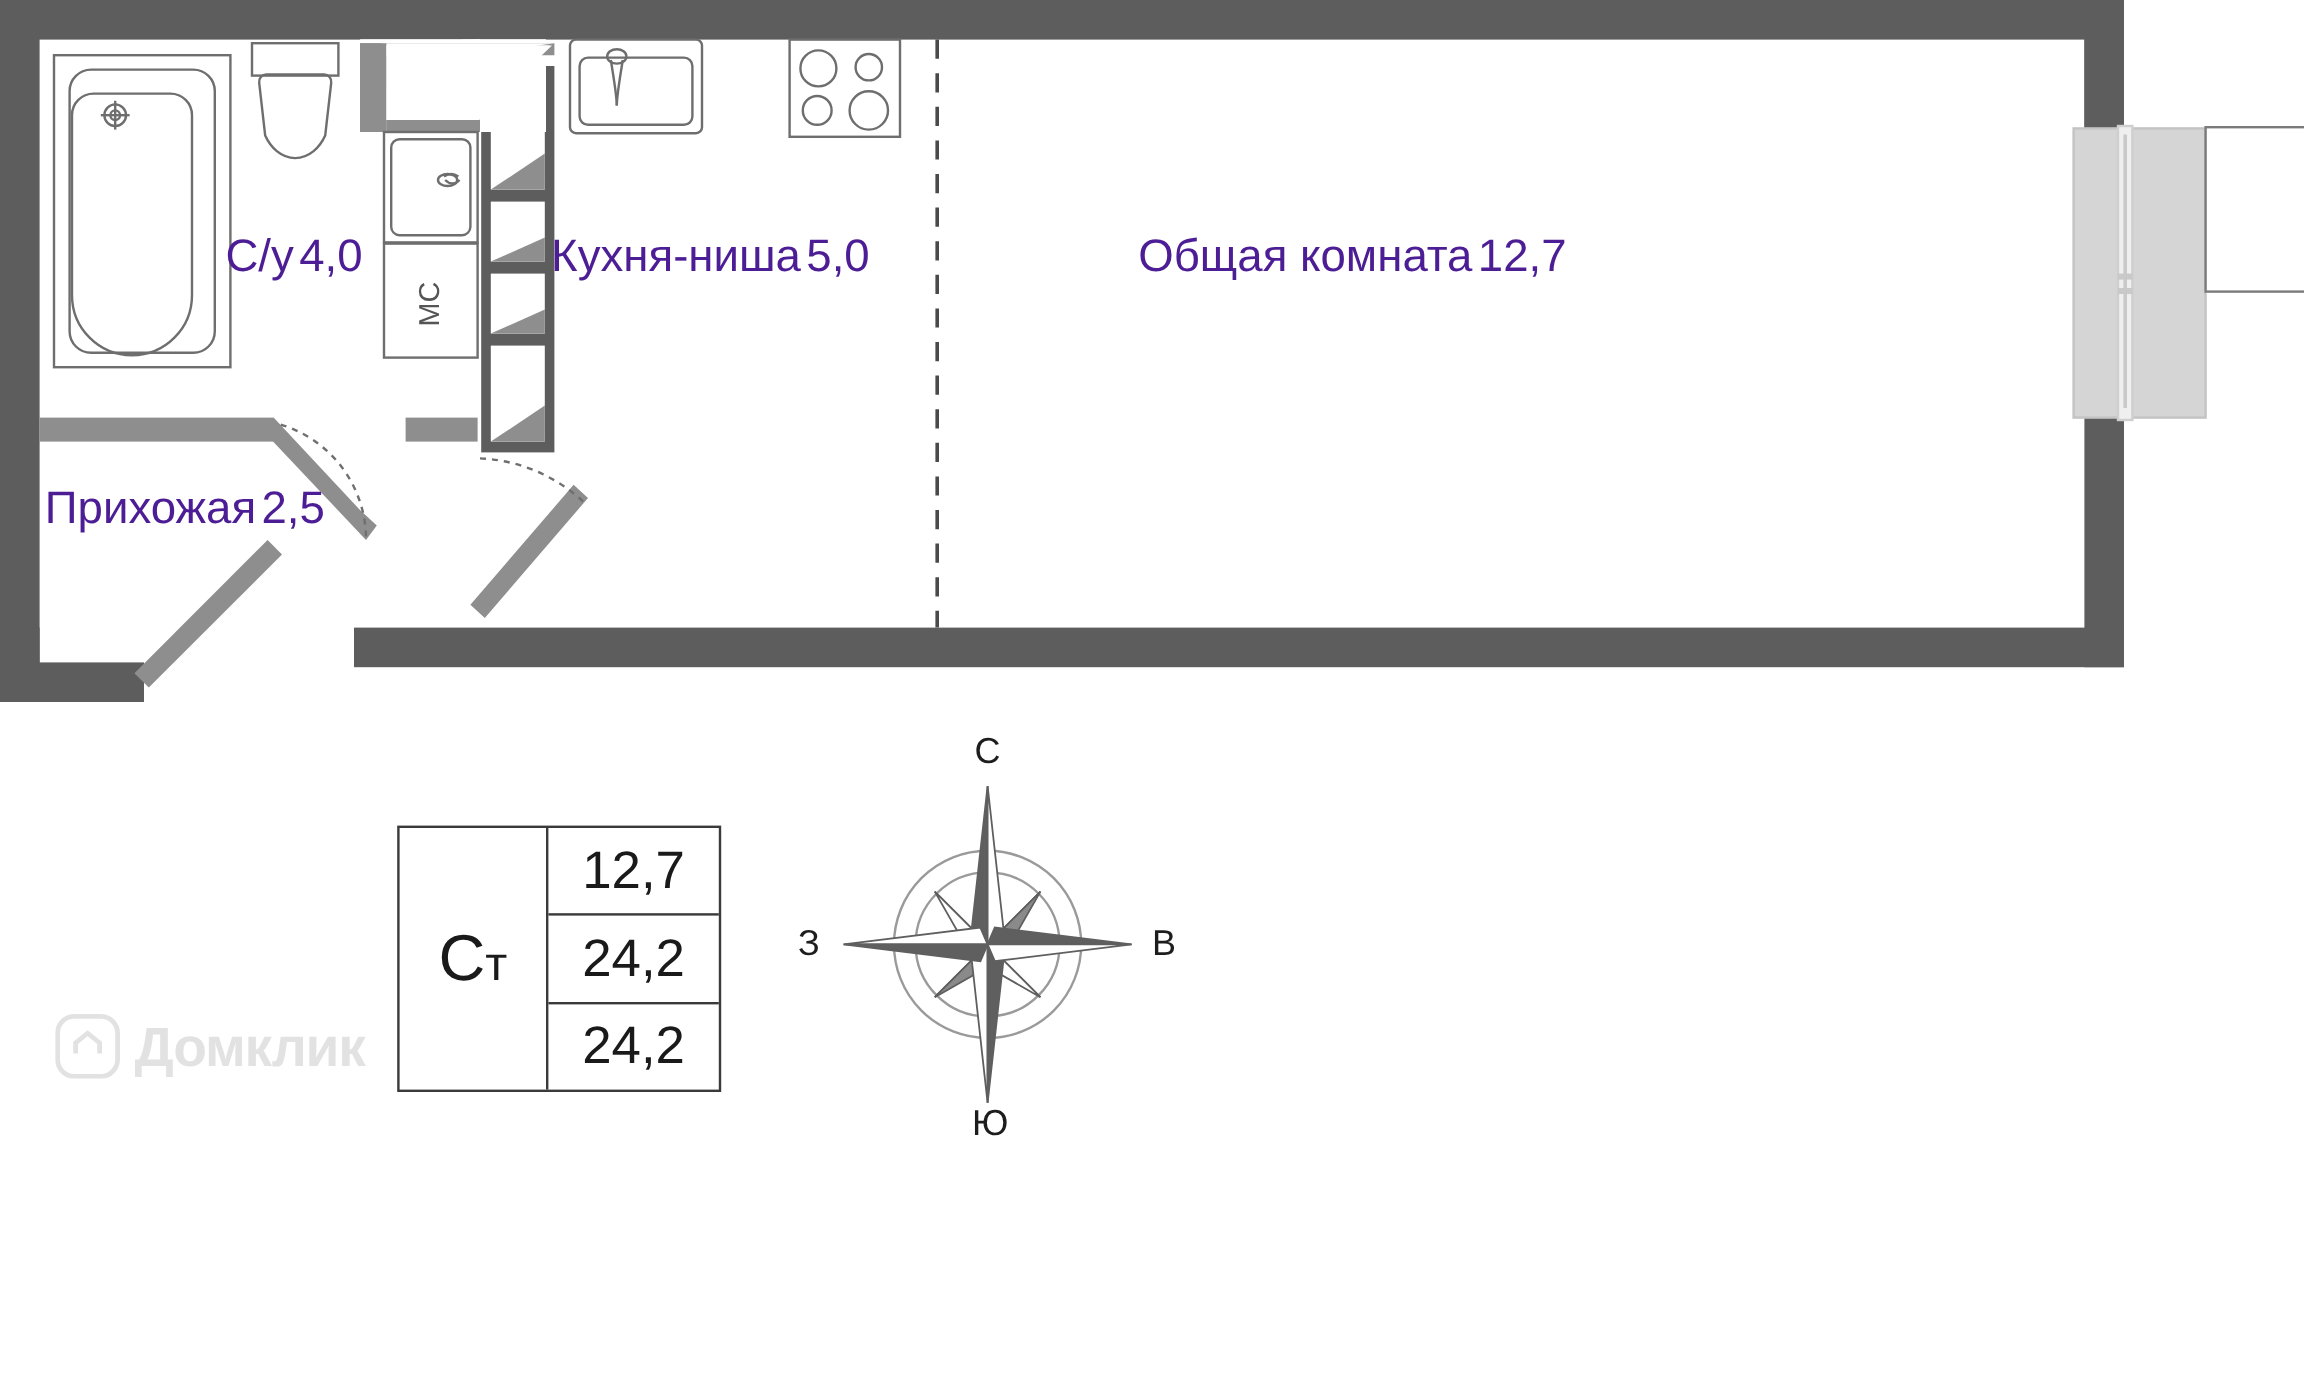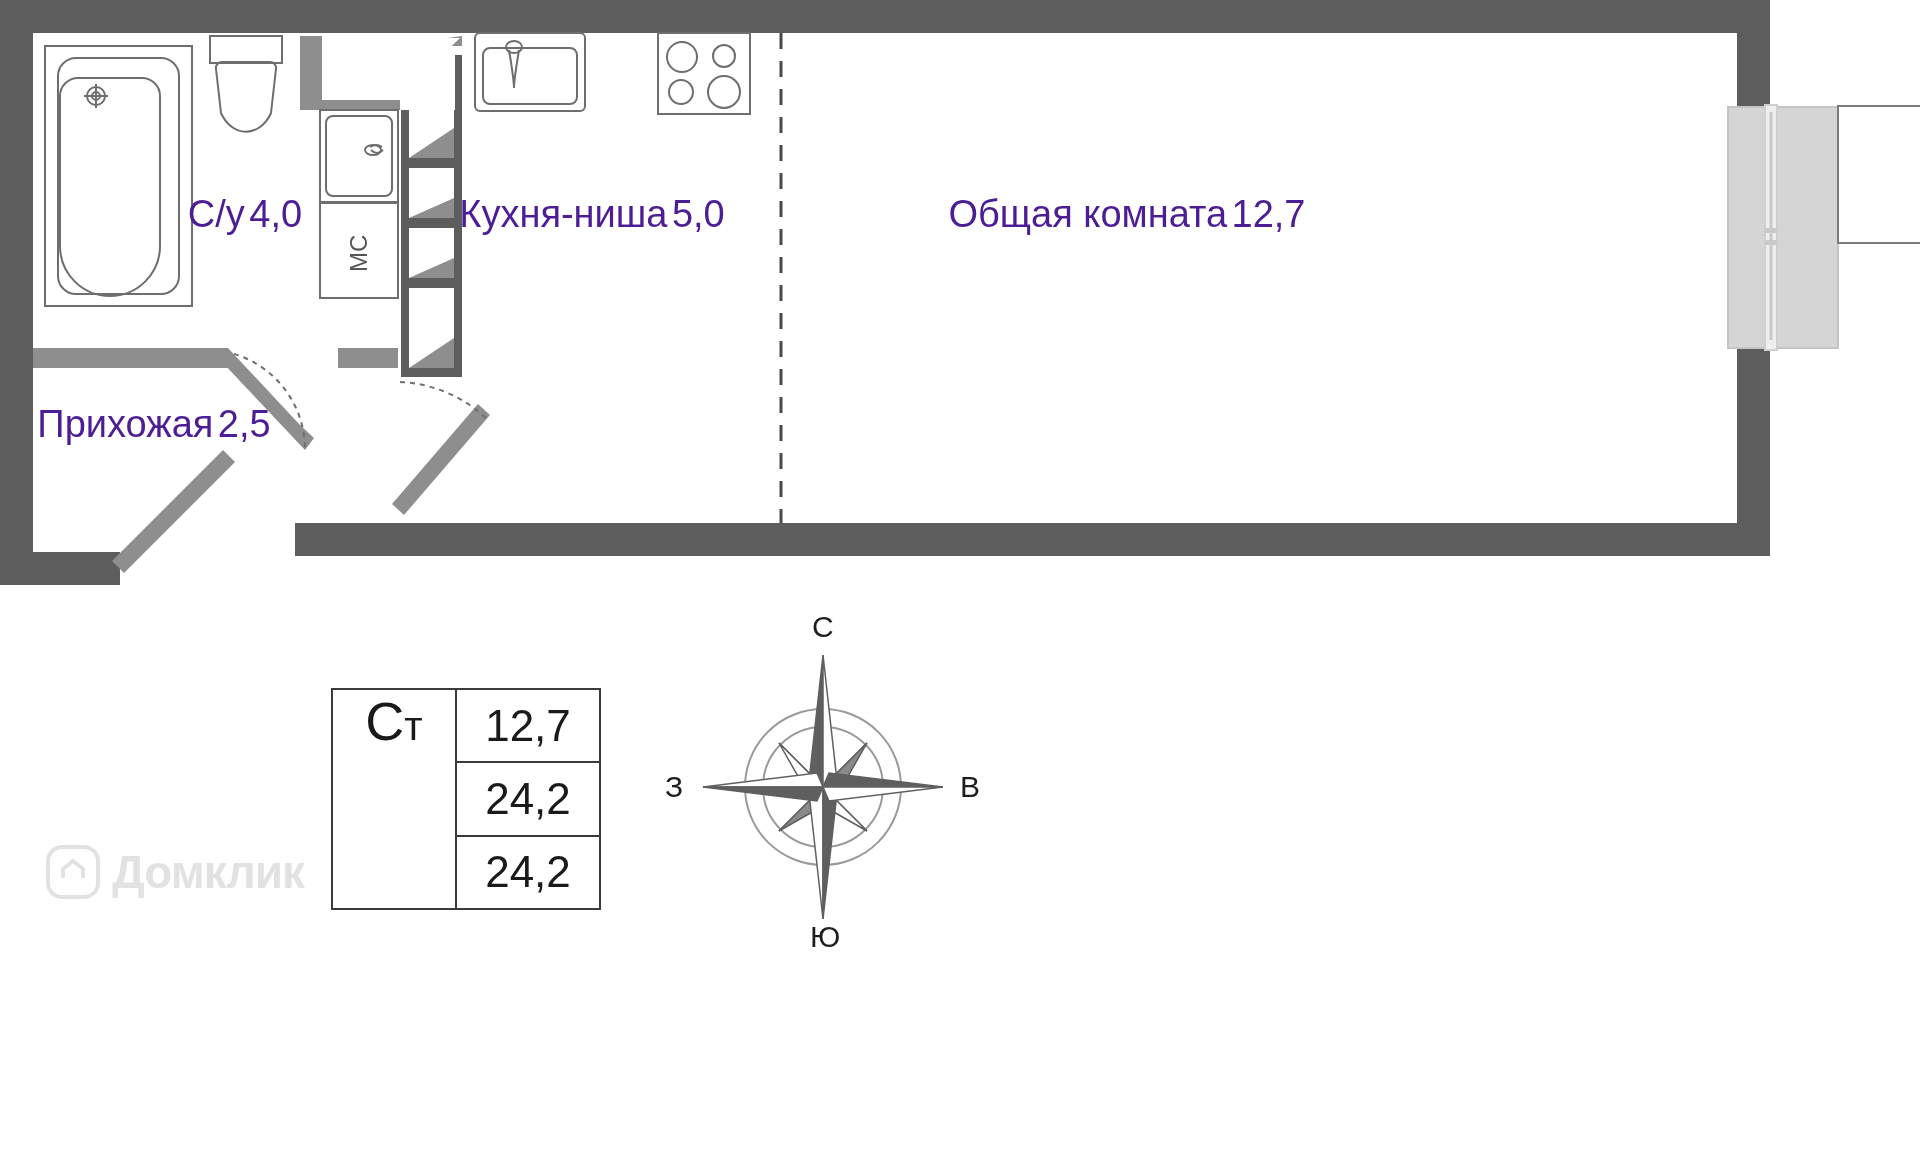--- a/index.html
+++ b/index.html
@@ -13,21 +13,21 @@
   
   .rl-name{font-size:38px;line-height:52px;}
   .rl-area{font-size:38px;line-height:52px;}
 
   .mc-label{position:absolute;font-size:24px;color:#555;
             transform:rotate(-90deg);transform-origin:center center;}
 
   
   #areatable{position:absolute;left:331px;top:688px;width:270px;height:222px;
              border:2px solid #3a3a3a;box-sizing:border-box;display:flex;}
-  #areatable .left{width:124px;display:flex;align-items:flex-start;justify-content:center;
+  #areatable .left{width:124px;display:flex;align-items:center;justify-content:center;
                    border-right:2px solid #3a3a3a;box-sizing:border-box;}
   #areatable .left .big{font-size:54px;letter-spacing:0;}
   #areatable .left .big .sm{font-size:40px;}
   #areatable .right{flex:1;display:flex;flex-direction:column;}
   #areatable .right .cell{flex:1;display:flex;align-items:center;justify-content:center;
                           font-size:44px;border-bottom:2px solid #3a3a3a;box-sizing:border-box;}
   #areatable .right .cell:last-child{border-bottom:none;}
 
   
   .cmp-lbl{position:absolute;font-size:30px;color:#1d1d1d;}

